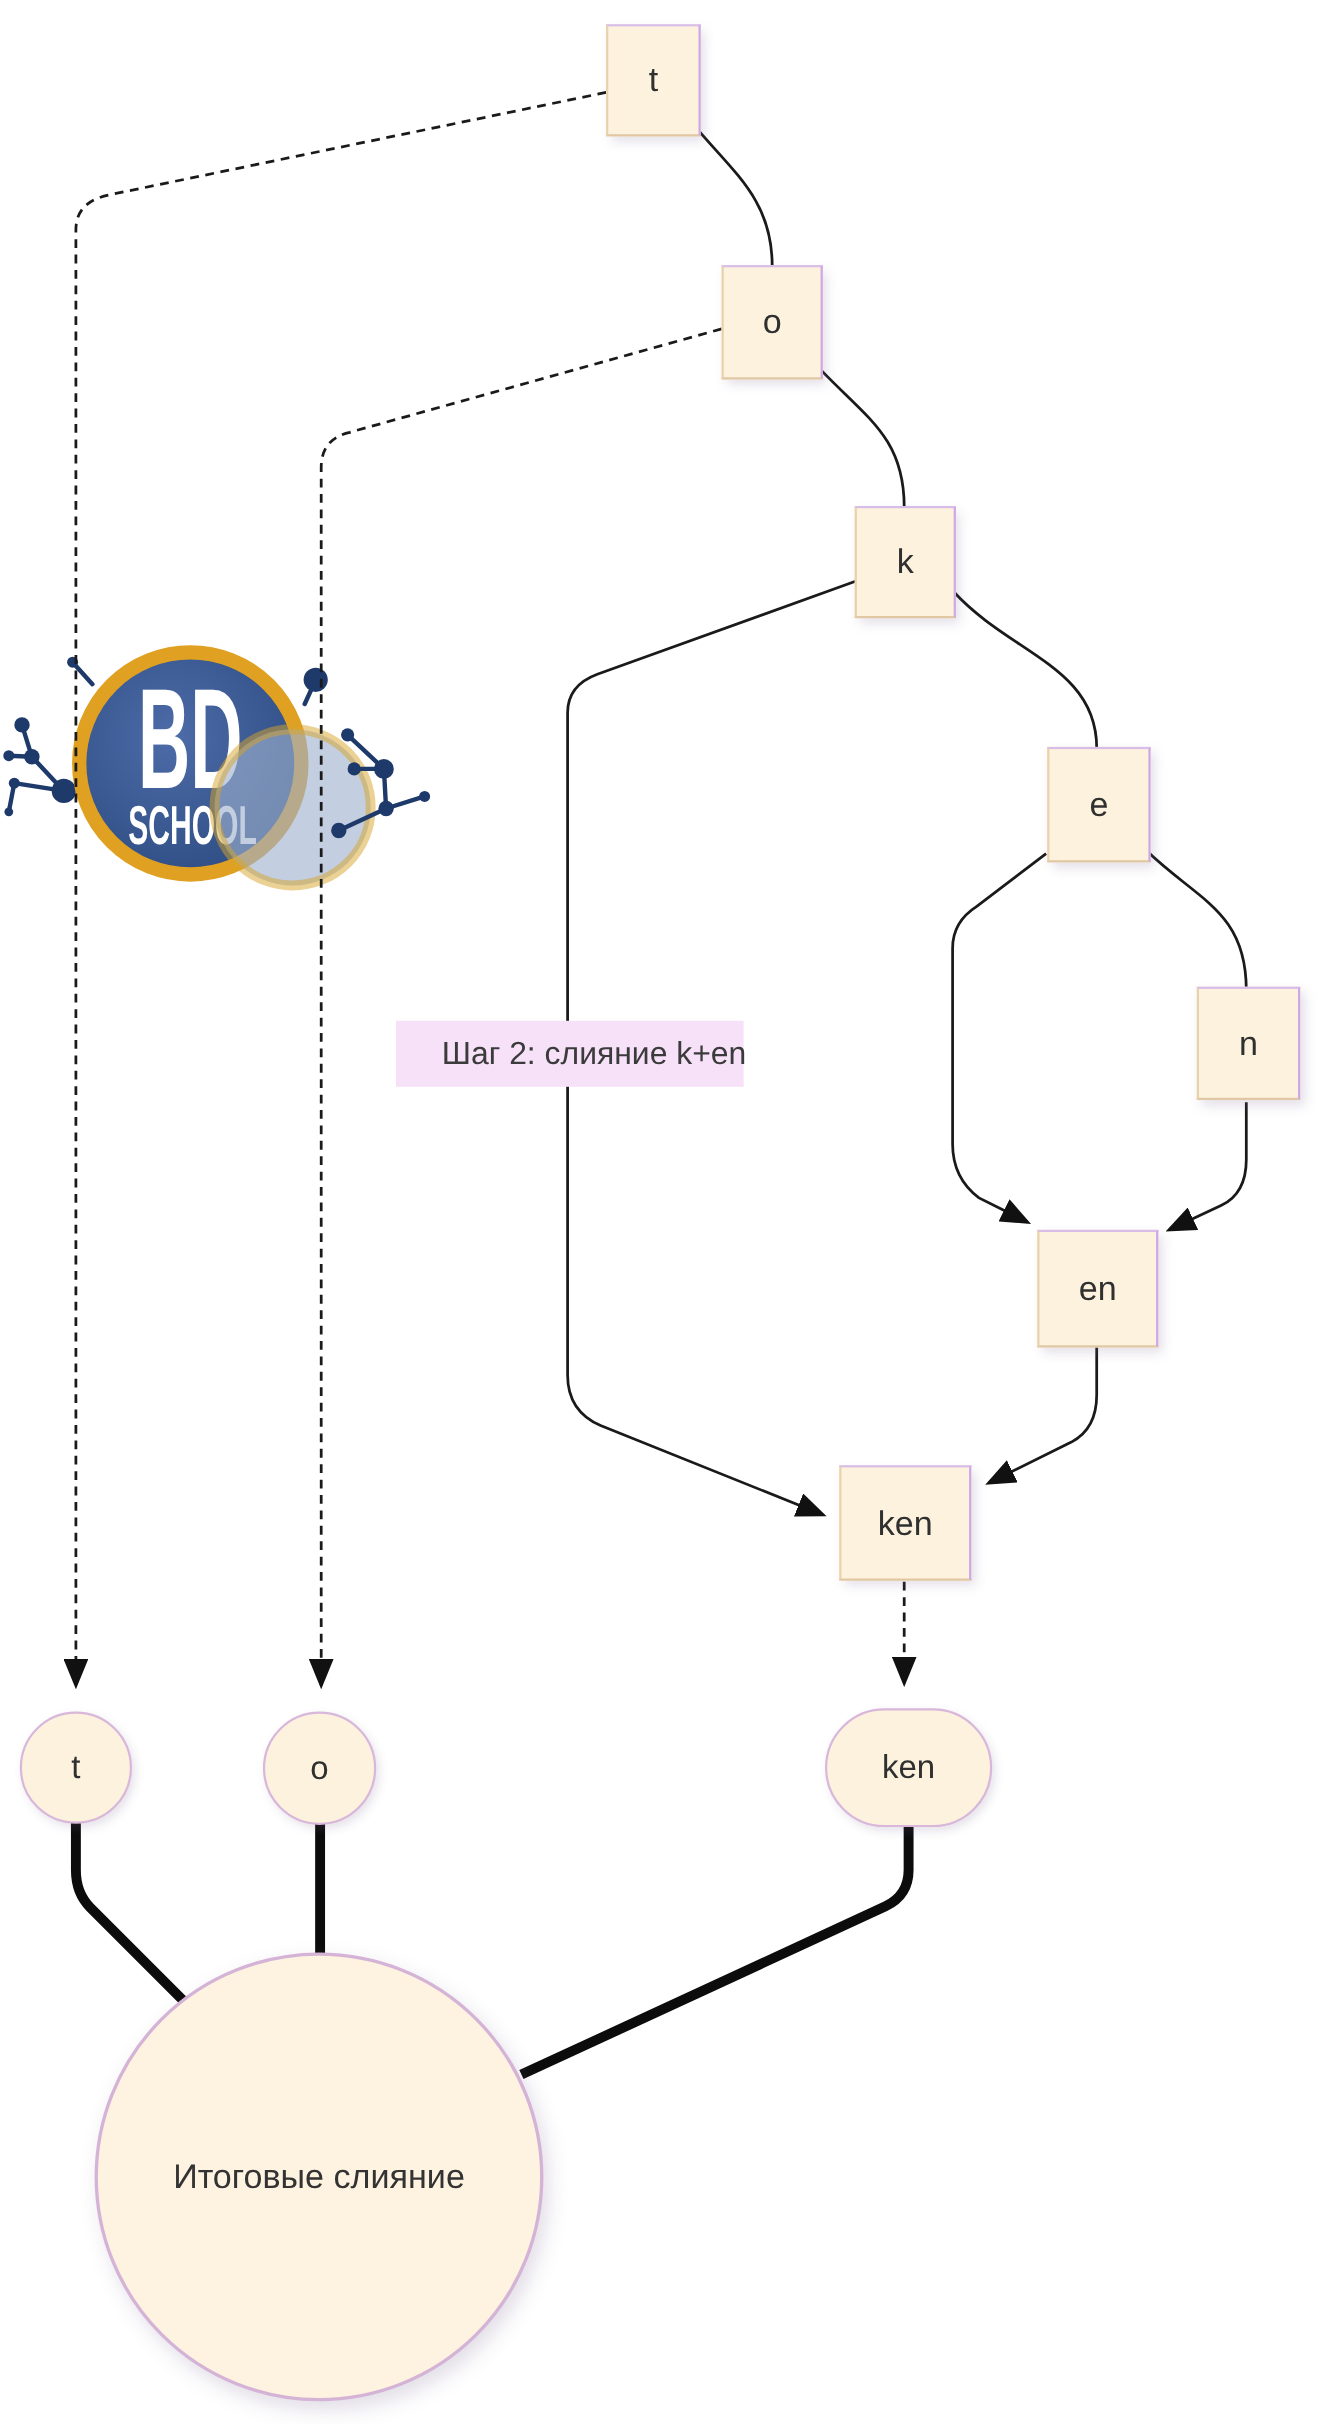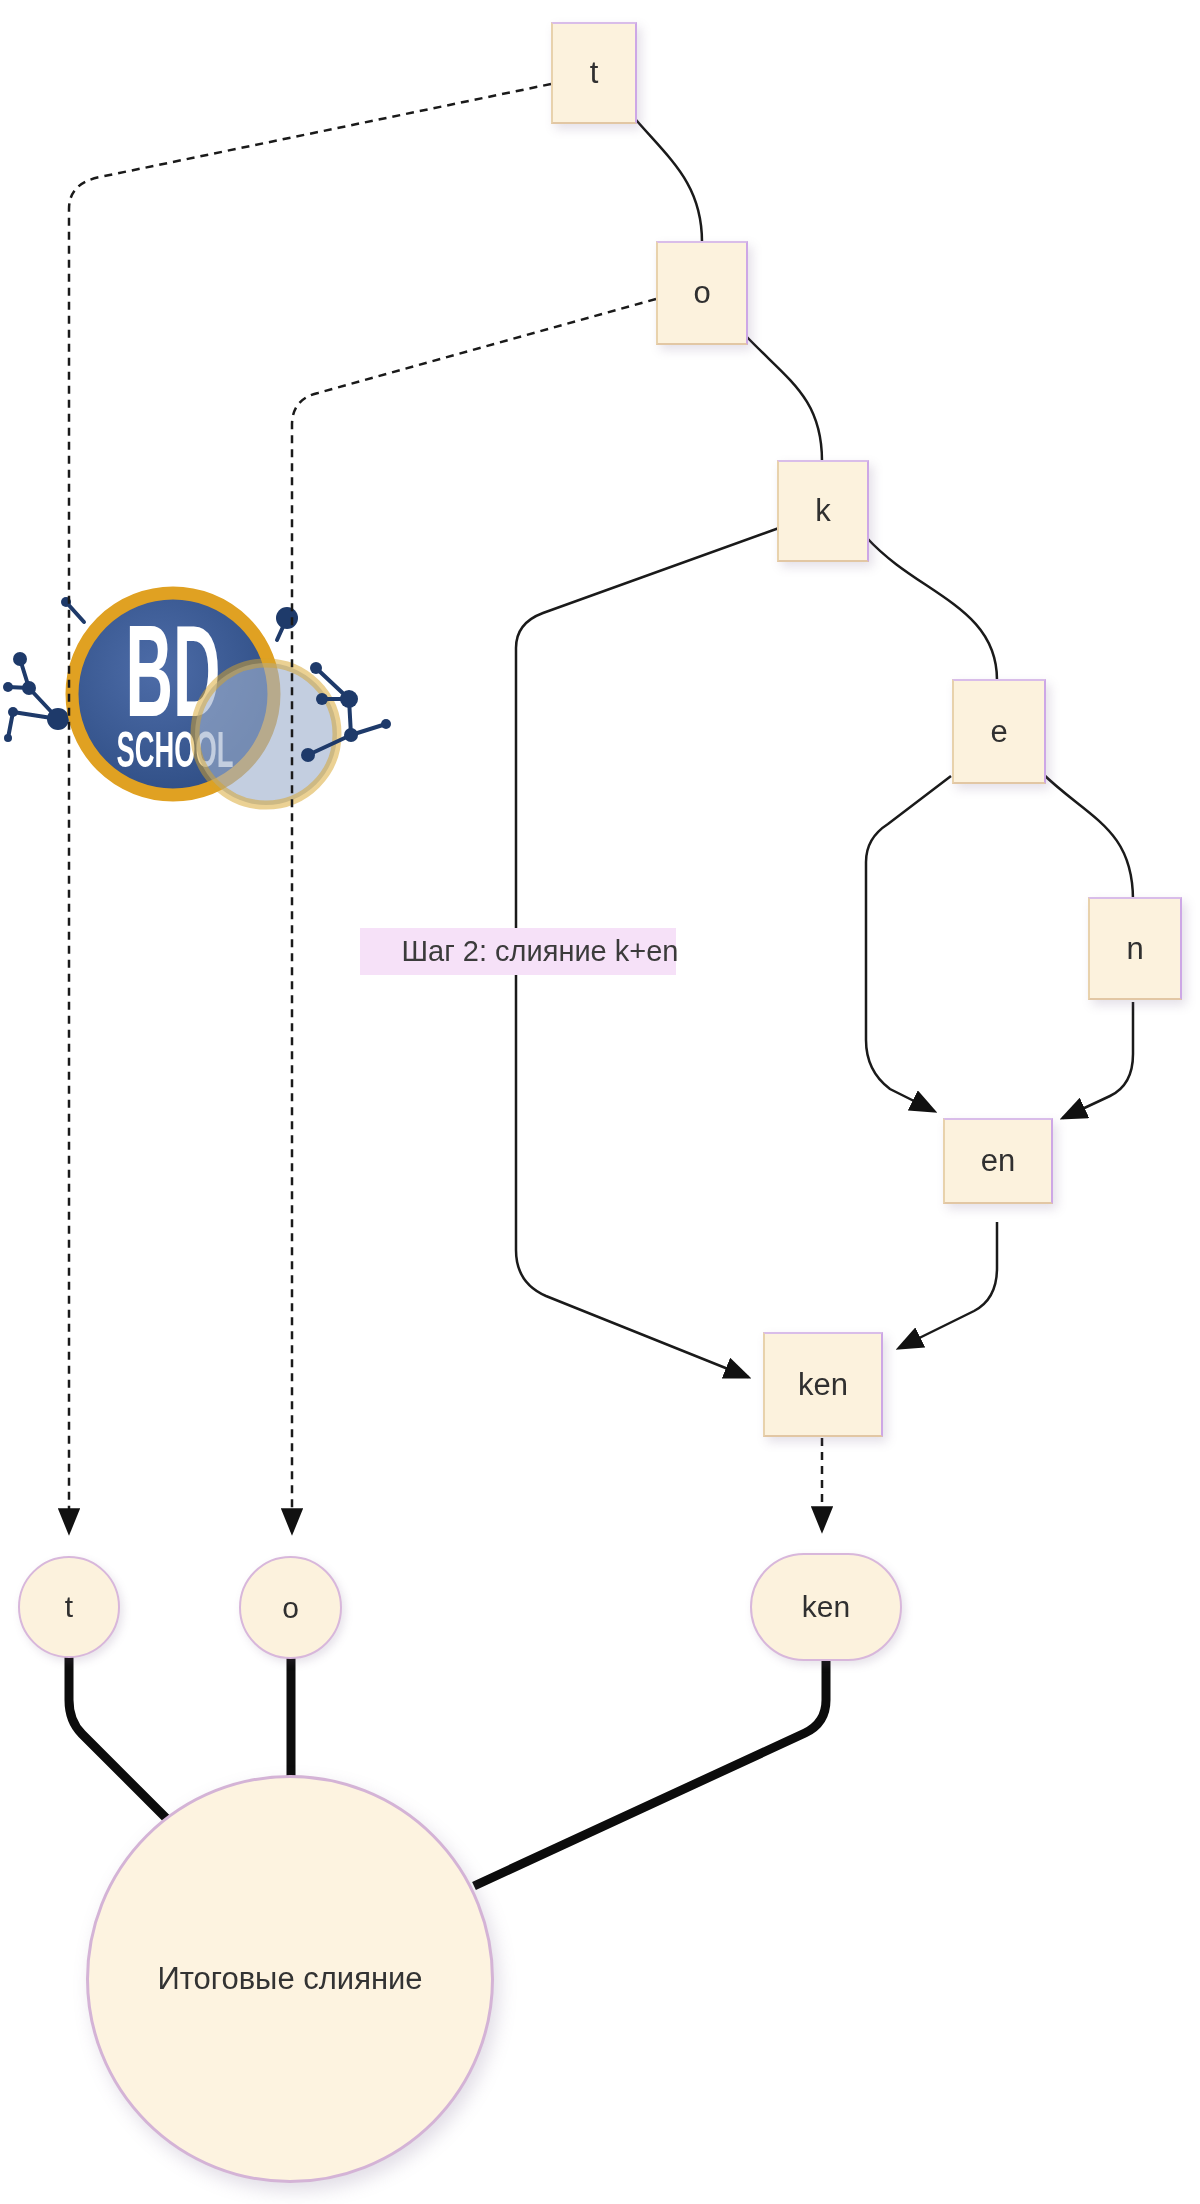--- a/index.html
+++ b/index.html
@@ -123,29 +123,29 @@
     </div>
 
     <div class="nbox" style="left:952px;top:679px;width:94px;height:105px;">
       <span>e</span>
     </div>
 
     <div class="nbox" style="left:1088px;top:897px;width:94px;height:103px;">
       <span>n</span>
     </div>
 
-    <div class="nbox" style="left:943px;top:1118px;width:110px;height:86px;">
+    <div class="nbox" style="left:943px;top:1118px;width:110px;height:107px;">
       <span>en</span>
     </div>
 
     <div class="nbox" style="left:763px;top:1332px;width:120px;height:105px;">
       <span>ken</span>
     </div>
 
-    <div class="steplabel" style="left:360px;top:928px;width:316px;height:47px;padding-left:44px;">
+    <div class="steplabel" style="left:360px;top:928px;width:316px;height:60px;padding-left:44px;">
       <span>Шаг 2: слияние k+en</span>
     </div>
 
 
     <div class="ncircle" style="left:18px;top:1556px;width:102px;height:102px;">
       <span>t</span>
     </div>
 
     <div class="ncircle" style="left:239px;top:1556px;width:103px;height:103px;">
       <span>o</span>

